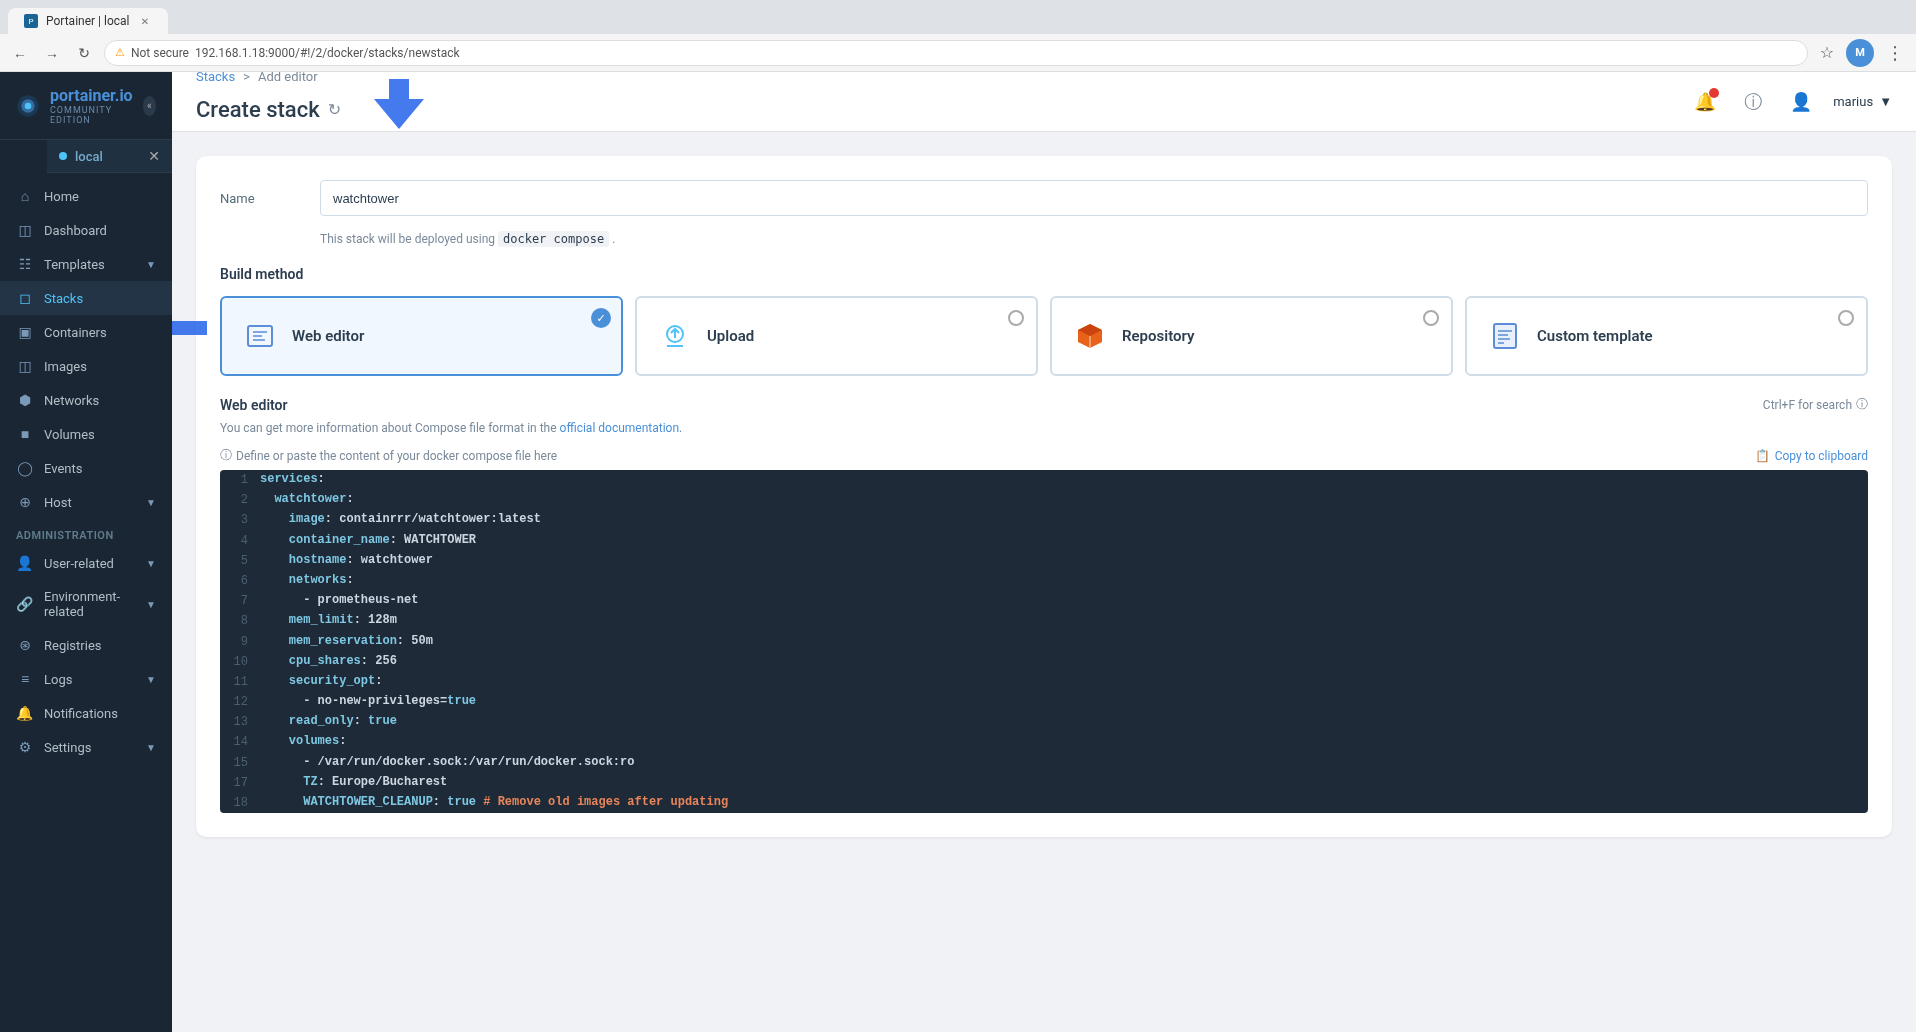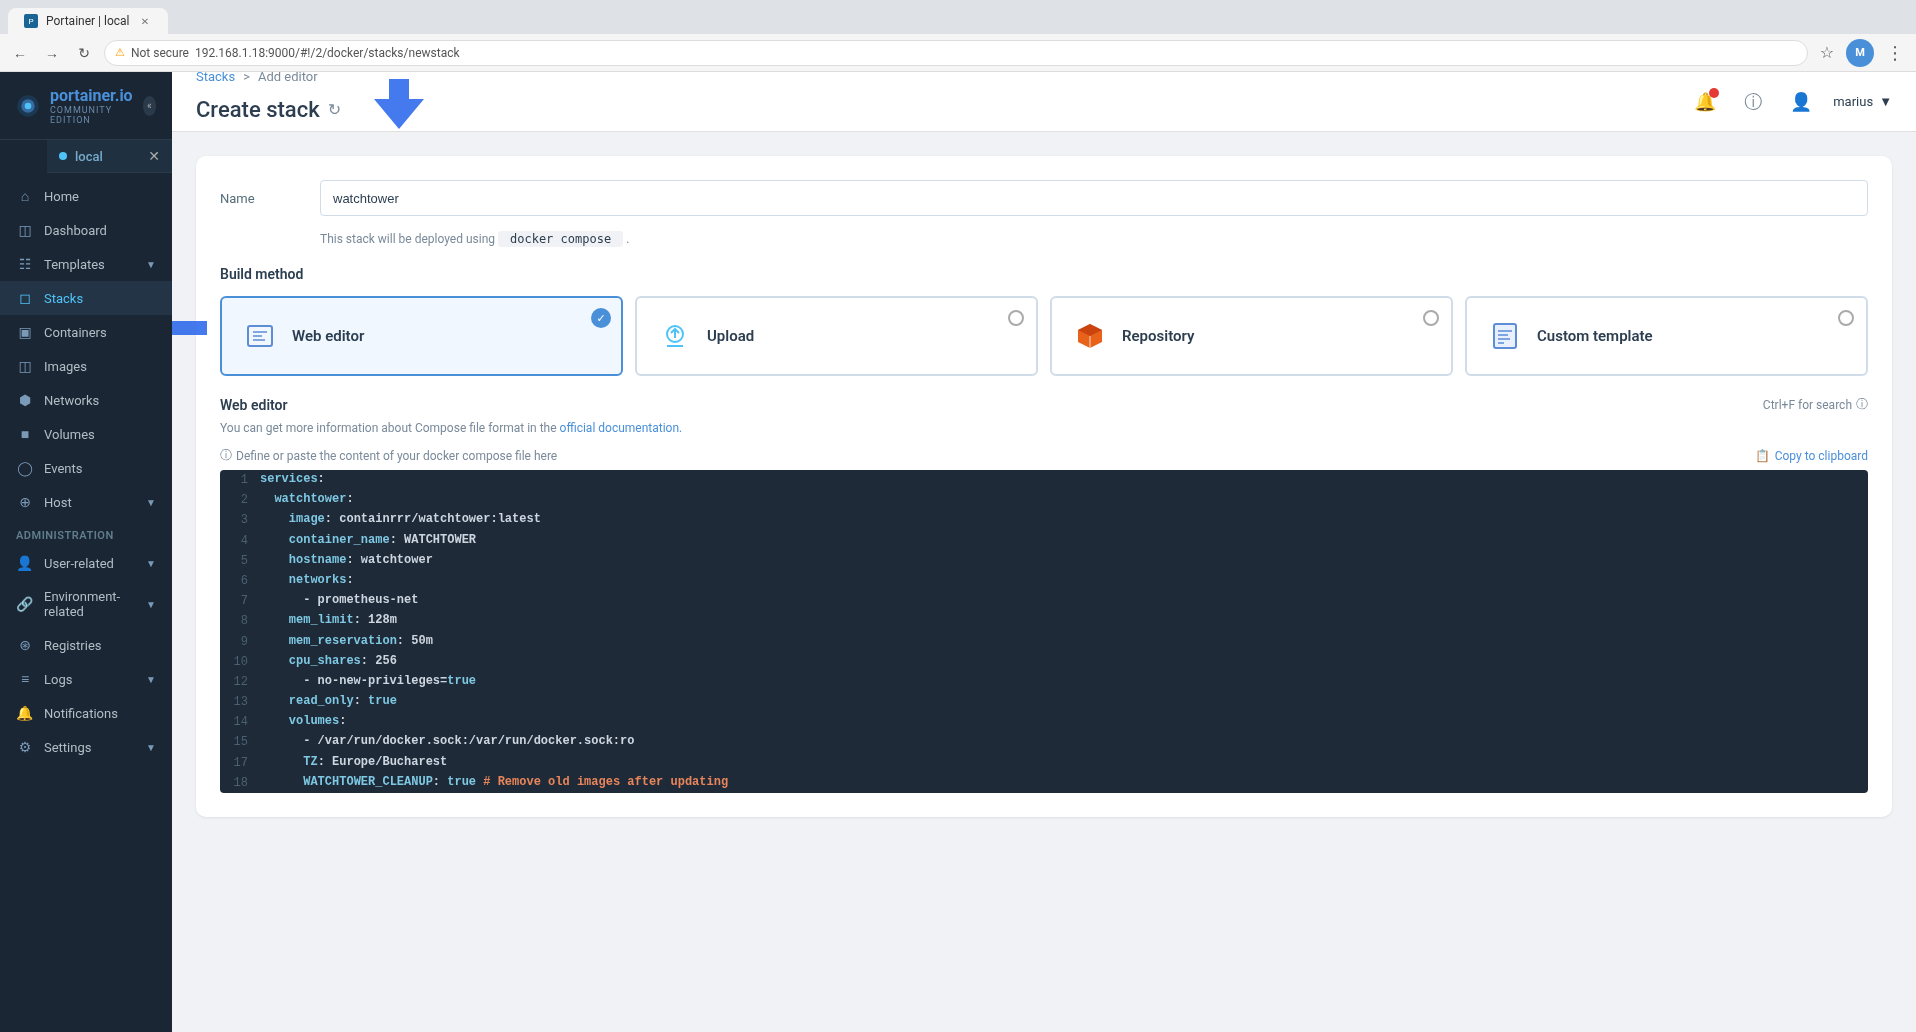--- a/index.html
+++ b/index.html
@@ -63,21 +63,21 @@
     .content { flex: 1; overflow-y: auto; padding: 24px; }
 
     .form-card { background: white; border-radius: 10px; box-shadow: 0 1px 3px rgba(0,0,0,0.08); padding: 24px; }
 
     
     .field-row { display: flex; align-items: center; gap: 20px; margin-bottom: 16px; }
     .field-label { font-size: 13px; color: #546e7a; width: 80px; flex-shrink: 0; }
     .field-input { flex: 1; height: 36px; border: 1px solid #d0dce8; border-radius: 4px; padding: 0 12px; font-size: 13px; color: #2c3e50; outline: none; }
 
     .deploy-note { font-size: 12px; color: #7a8a9a; margin-bottom: 20px; padding-left: 100px; }
-    .deploy-note code { background: #f0f2f5; padding: 1px 12px; border-radius: 3px; font-family: monospace; font-size: 12px; color: #2c3e50; }
+    .deploy-note code { background: #f0f2f5; padding: 1px 5px; border-radius: 3px; font-family: monospace; font-size: 12px; color: #2c3e50; }
 
     
     .section-title { font-size: 14px; font-weight: 600; color: #2c3e50; margin-bottom: 14px; }
     .build-methods { display: grid; grid-template-columns: repeat(4, 1fr); gap: 12px; margin-bottom: 20px; }
     .method-card { border: 2px solid #d0dce8; border-radius: 6px; padding: 20px; display: flex; align-items: center; gap: 14px; cursor: pointer; background: white; position: relative; transition: border-color 0.15s; }
     .method-card.selected { border-color: #4a90d9; background: #f0f7ff; }
     .method-icon { width: 36px; height: 36px; display: flex; align-items: center; justify-content: center; }
     .method-label { font-size: 15px; font-weight: 600; color: #2c3e50; }
     .method-radio { position: absolute; top: 12px; right: 12px; width: 16px; height: 16px; border-radius: 50%; border: 2px solid #aaa; background: white; }
     .check-icon { position: absolute; top: 10px; right: 10px; width: 20px; height: 20px; background: #4a90d9; border-radius: 50%; display: flex; align-items: center; justify-content: center; color: white; font-size: 11px; }
@@ -402,20 +402,24 @@
             </div>
             <div class="code-line">
               <span class="line-num">9</span>
               <span class="line-content">    <span style="color:#7ec8e3">mem_reservation</span>: 50m</span>
             </div>
             <div class="code-line">
               <span class="line-num">10</span>
               <span class="line-content">    <span style="color:#7ec8e3">cpu_shares</span>: 256</span>
             </div>
             <div class="code-line">
+              <span class="line-num">11</span>
+              <span class="line-content">    <span style="color:#7ec8e3">security_opt</span>:</span>
+            </div>
+            <div class="code-line">
               <span class="line-num">12</span>
               <span class="line-content">      - no-new-privileges=<span style="color:#7ec8e3">true</span></span>
             </div>
             <div class="code-line">
               <span class="line-num">13</span>
               <span class="line-content">    <span style="color:#7ec8e3">read_only</span>: <span style="color:#7ec8e3">true</span></span>
             </div>
             <div class="code-line">
               <span class="line-num">14</span>
               <span class="line-content">    <span style="color:#7ec8e3">volumes</span>:</span>

